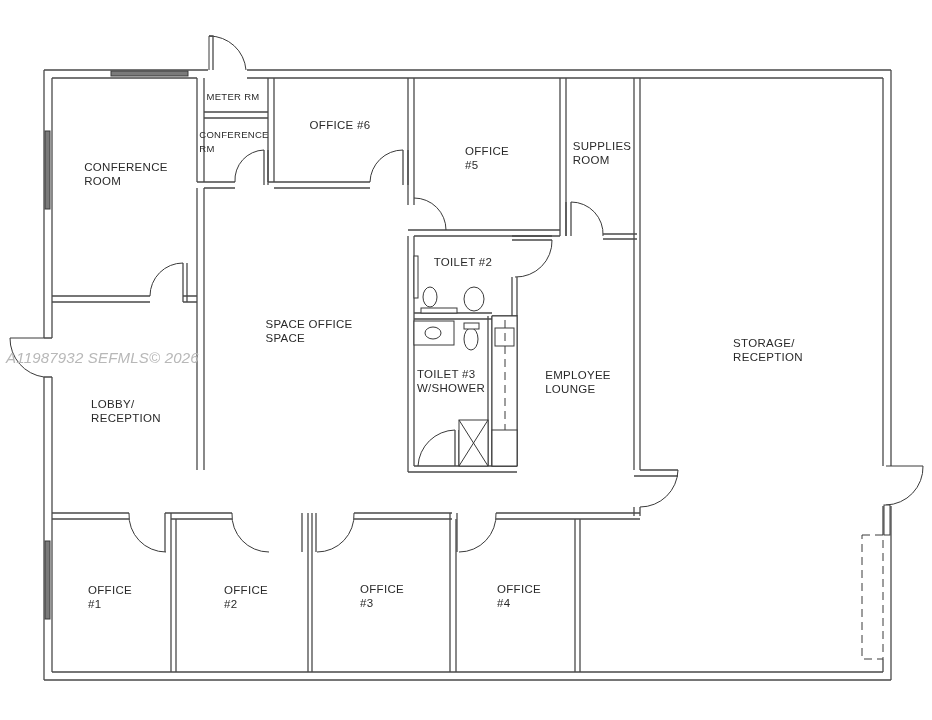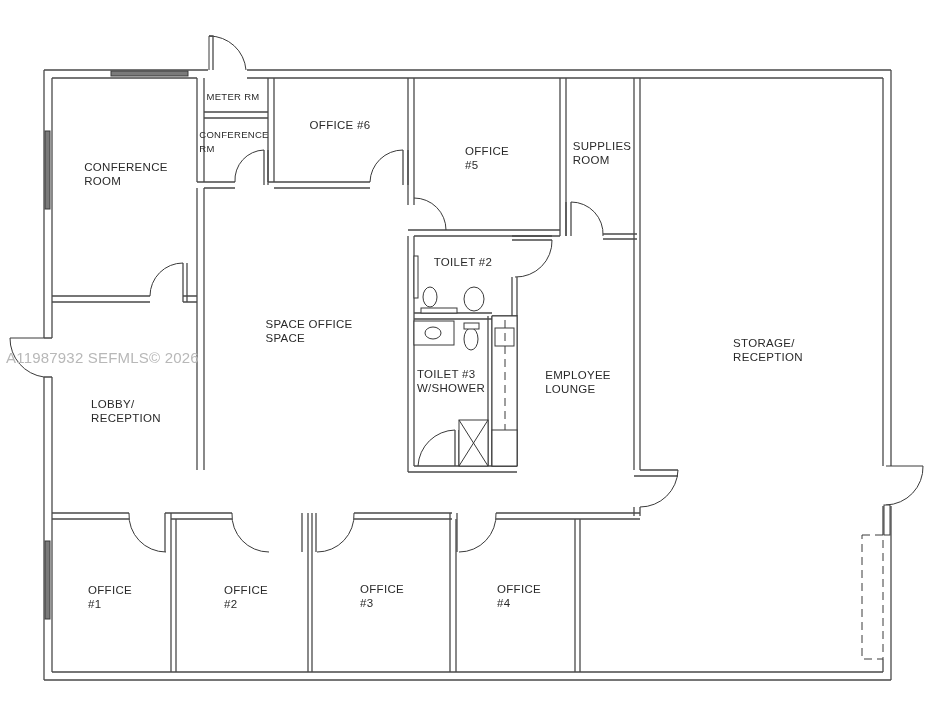--- a/index.html
+++ b/index.html
@@ -6,21 +6,21 @@
     body { width: 932px; height: 720px; overflow: hidden; position: relative; font-family: "Liberation Sans", sans-serif; }
     #plan { position: absolute; left: 0; top: 0; width: 932px; height: 720px; }
     .wall { fill: none; stroke: #4a4a4a; stroke-width: 1.3; }
     .door { fill: none; stroke: #3a3a3a; stroke-width: 1; }
     .dash { fill: none; stroke: #3a3a3a; stroke-width: 1; stroke-dasharray: 8 5; }
     .win { fill: #7a7a7a; stroke: #3a3a3a; stroke-width: 1; }
     .fixture { fill: #fff; stroke: #3a3a3a; stroke-width: 1; }
     .label { position: absolute; font-size: 11.5px; color: #2a2a2a; text-align: left; line-height: 14px; letter-spacing: 0.3px; white-space: nowrap; transform: translateX(-50%); }
     .label span { display: block; }
     .label.small { font-size: 9.5px; }
-    .watermark { position: absolute; left: 6px; top: 349px; font-size: 15px; color: #b8b8b8; letter-spacing: 0.2px; white-space: nowrap; }
+    .watermark { position: absolute; left: 6px; top: 349px; font-size: 15px; color: #b8b8b8; letter-spacing: 0.2px; white-space: nowrap; font-style: italic; }
   </style>
 </head>
 <body>
 
 <svg id="plan" viewBox="0 0 932 720" xmlns="http://www.w3.org/2000/svg">
 
   <g>
 
     <path class="wall" d="M44,70 L208,70 M52,78 L197,78"></path>
 

